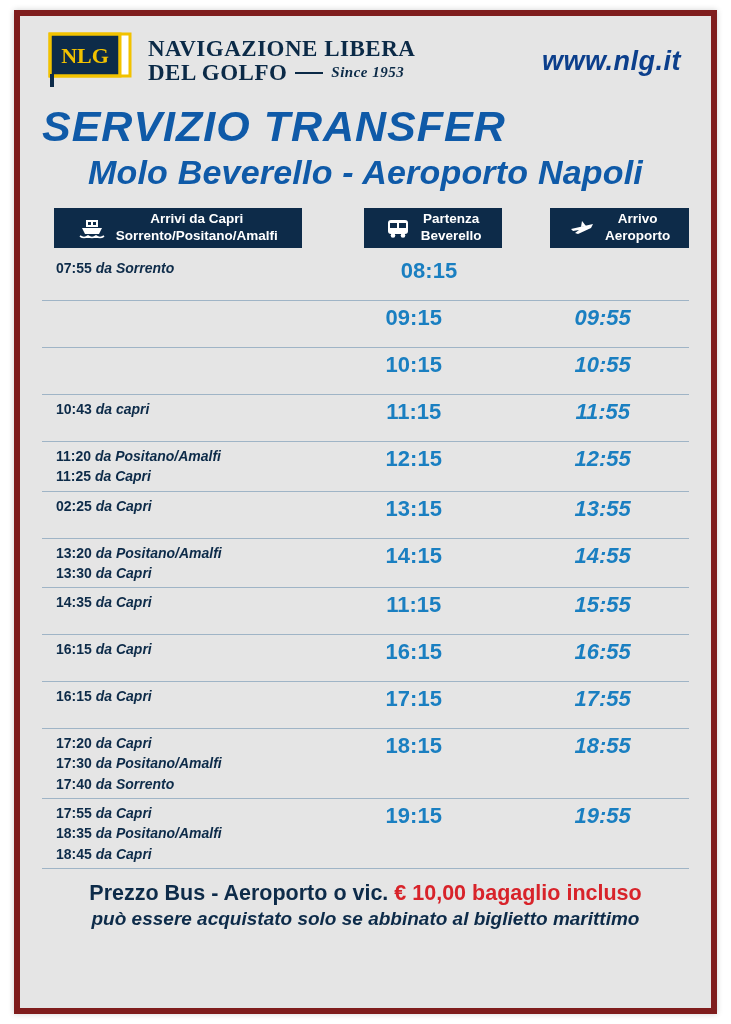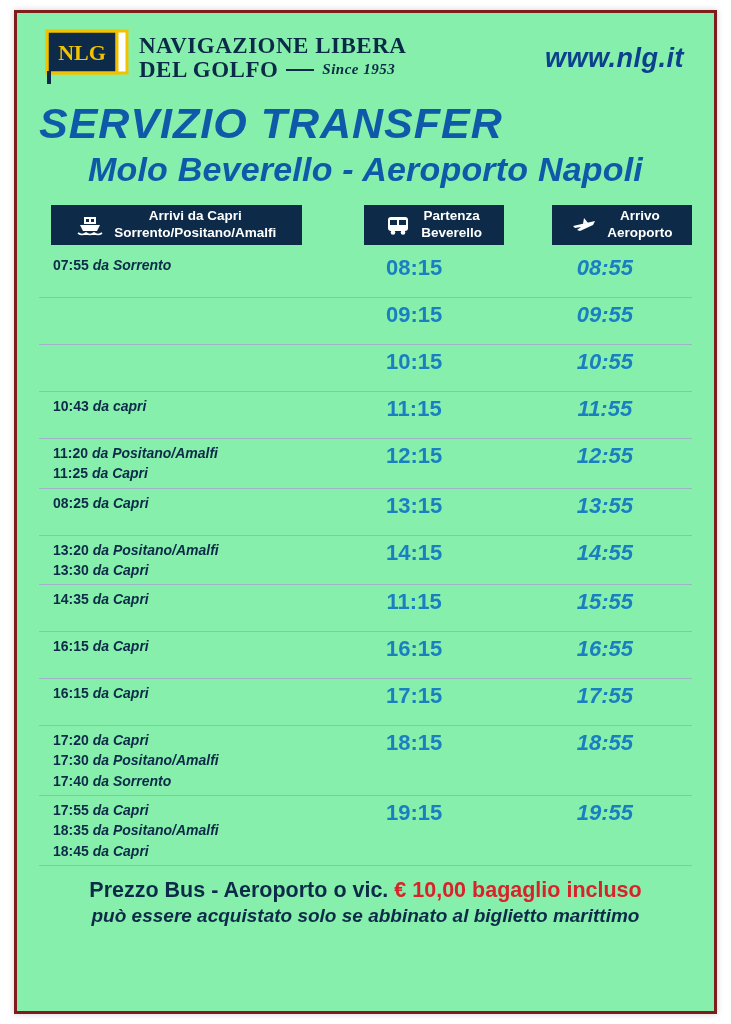--- a/index.html
+++ b/index.html
@@ -9,22 +9,22 @@
     height: 1024px;
     background: #ffffff;
     font-family: "Liberation Sans", sans-serif;
     position: relative;
     overflow: hidden;
   }
   .page {
     position: absolute;
     left: 14px; top: 10px;
     width: 703px; height: 1004px;
-    background: #86efac;
-    border: 3px solid #7f1d1d;
+    background: #e5e5e5;
+    border: 6px solid #7f1d1d;
     box-shadow: 0 0 6px rgba(0,0,0,0.18);
     padding: 0 22px;
   }
 
   
   .header {
     display: flex;
     align-items: center;
     padding-top: 14px;
     height: 76px;
@@ -34,21 +34,21 @@
     height: 66px;
     position: relative;
     flex: 0 0 auto;
   }
   .flag {
     position: absolute;
     left: 6px; top: 2px;
     width: 84px; height: 58px;
   }
   .brand {
-    margin-left: 8px;
+    margin-left: 14px;
     line-height: 1.05;
   }
   .brand-l1 {
     font-family: "Liberation Serif", serif;
     font-size: 23px;
     letter-spacing: 0.5px;
     color: #0b2a47;
     font-weight: bold;
   }
   .brand-l2 {
@@ -253,21 +253,20 @@
       </span>
     </div>
   </div>
 
   <div class="table" id="table-body">
       <div class="row">
         <div class="c1">
           <div><span>07:55 </span><span class="it">da Sorrento</span></div>
         </div>
         <div class="c2">08:15</div>
-        <div class="c3">08:55</div>
       </div>
       <div class="row">
         <div class="c1"></div>
         <div class="c2">09:15</div>
         <div class="c3">09:55</div>
       </div>
       <div class="row">
         <div class="c1"></div>
         <div class="c2">10:15</div>
         <div class="c3">10:55</div>
@@ -282,21 +281,21 @@
       <div class="row">
         <div class="c1">
           <div><span>11:20 </span><span class="it">da Positano/Amalfi</span></div>
           <div><span>11:25 </span><span class="it">da Capri</span></div>
         </div>
         <div class="c2">12:15</div>
         <div class="c3">12:55</div>
       </div>
       <div class="row">
         <div class="c1">
-          <div><span>08:25 </span><span class="it">da Capri</span></div>
+          <div><span>02:25 </span><span class="it">da Capri</span></div>
         </div>
         <div class="c2">13:15</div>
         <div class="c3">13:55</div>
       </div>
       <div class="row">
         <div class="c1">
           <div><span>13:20 </span><span class="it">da Positano/Amalfi</span></div>
           <div><span>13:30 </span><span class="it">da Capri</span></div>
         </div>
         <div class="c2">14:15</div>

